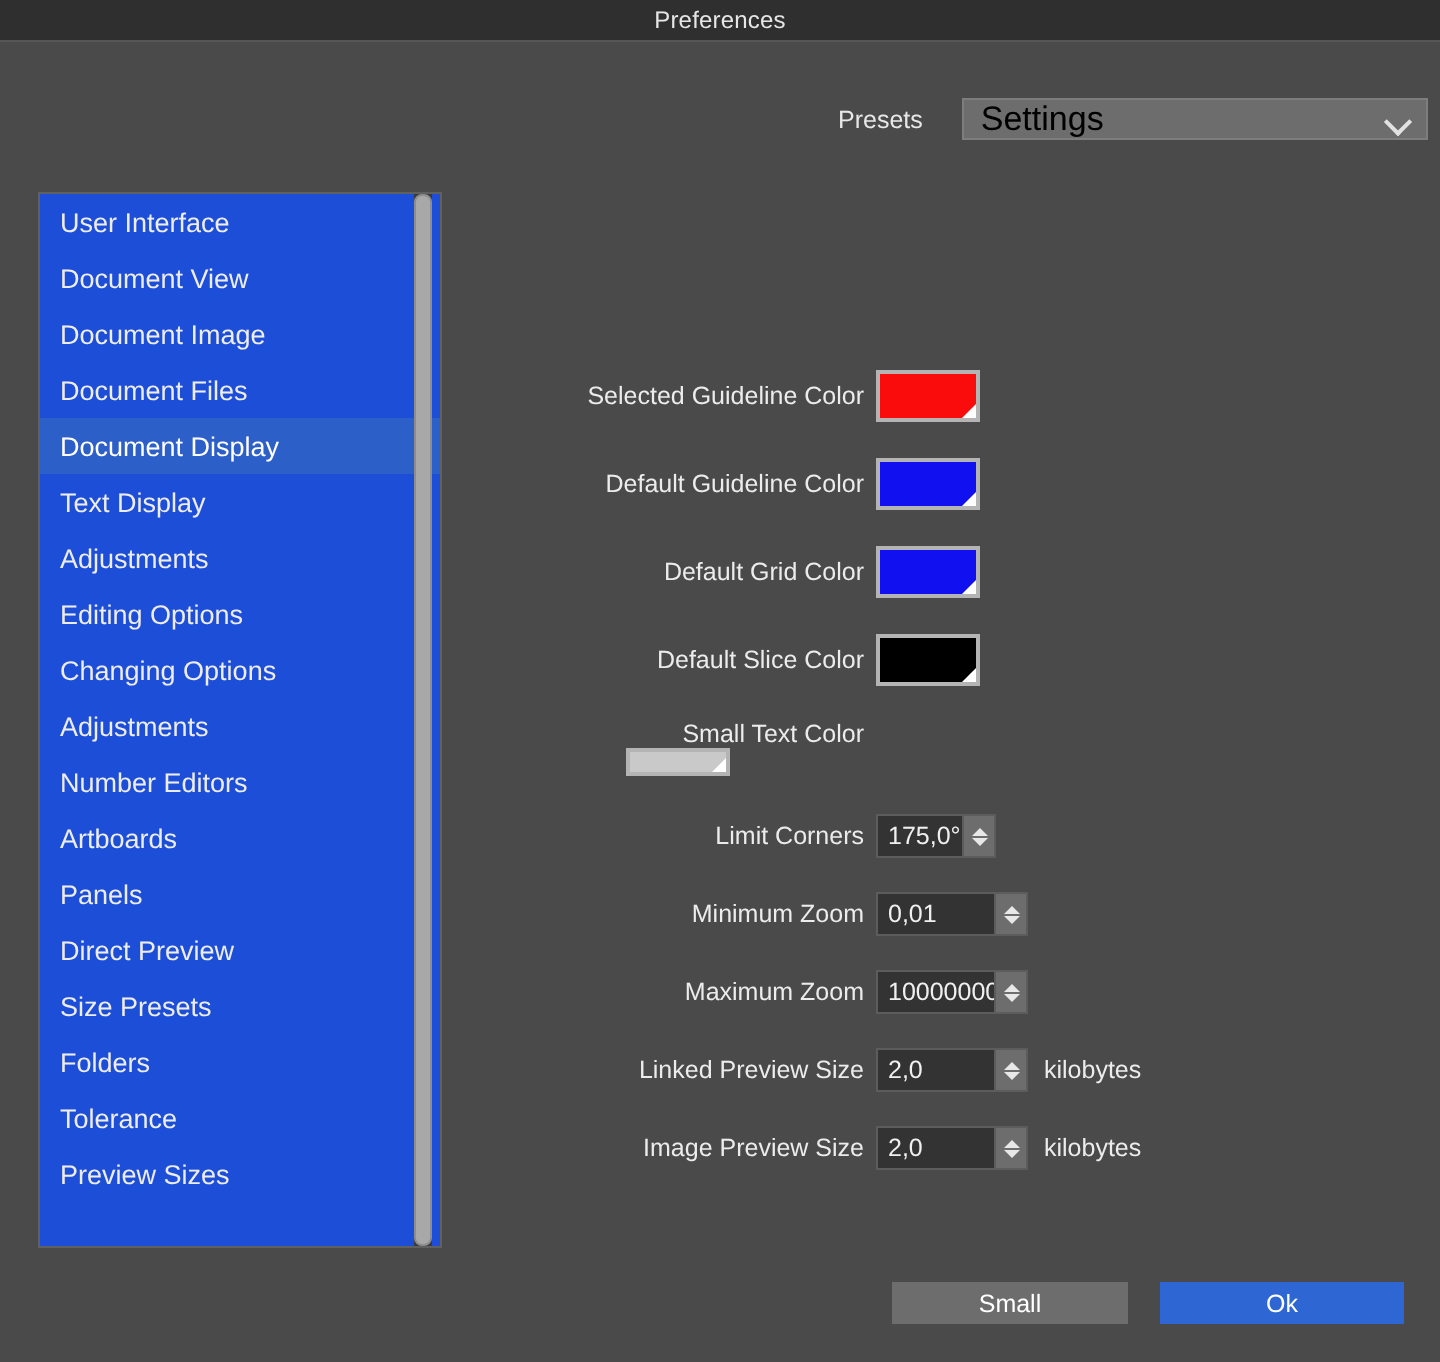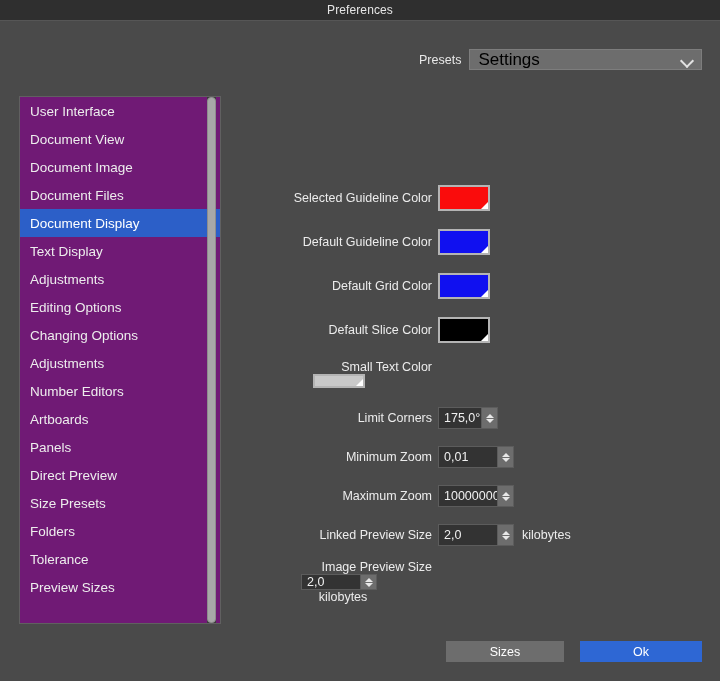--- a/index.html
+++ b/index.html
@@ -55,21 +55,21 @@
   #presets-row {
     position: absolute;
     left: 419px;
     top: 28px;
     display: flex;
     align-items: center;
   }
   #presets-label {
     color: #e8e8e8;
     font-size: 12.5px;
-    margin-right: 8px;
+    margin-right: 20px;
   }
   #presets-select {
     width: 233px;
     height: 21px;
     background: #6d6d6d;
     border: 1px solid #7d7d7d;
     box-sizing: border-box;
     display: flex;
     align-items: center;
     justify-content: space-between;
@@ -94,21 +94,21 @@
     transform: rotate(45deg);
   }
 
   
   #sidebar {
     position: absolute;
     left: 19px;
     top: 75px;
     width: 202px;
     height: 528px;
-    background: #701a75;
+    background: #1d4ed8;
     border: 1px solid #606060;
     box-sizing: border-box;
     overflow: hidden;
   }
   .side-item {
     height: 28px;
     display: flex;
     align-items: center;
     padding-left: 10px;
     color: #ededed;
@@ -393,32 +393,32 @@
           <div class="field-label">Linked Preview Size</div>
           <div class="spinner">
             <div class="spin-field" style="width: 59px;">2,0</div>
             <div class="spin-btn">
               <div class="spin-arrow-up"></div>
               <div class="spin-arrow-dn"></div>
             </div>
           </div>
           <span class="unit-label">kilobytes</span>
         </div>
-        <div class="field-row" style="top: 464px; flex-direction: column;">
+        <div class="field-row" style="top: 464px;">
           <div class="field-label">Image Preview Size</div>
           <div class="spinner">
             <div class="spin-field" style="width: 59px;">2,0</div>
             <div class="spin-btn">
               <div class="spin-arrow-up"></div>
               <div class="spin-arrow-dn"></div>
             </div>
           </div>
           <span class="unit-label">kilobytes</span>
         </div>
       </div>
 
     <div id="button-bar">
-      <div class="dlg-btn" id="cancel-button">Sizes</div>
+      <div class="dlg-btn" id="cancel-button">Small</div>
       <div class="dlg-btn" id="ok-button">Ok</div>
     </div>
 
   </div>
 </div>
 
 </body></html>

